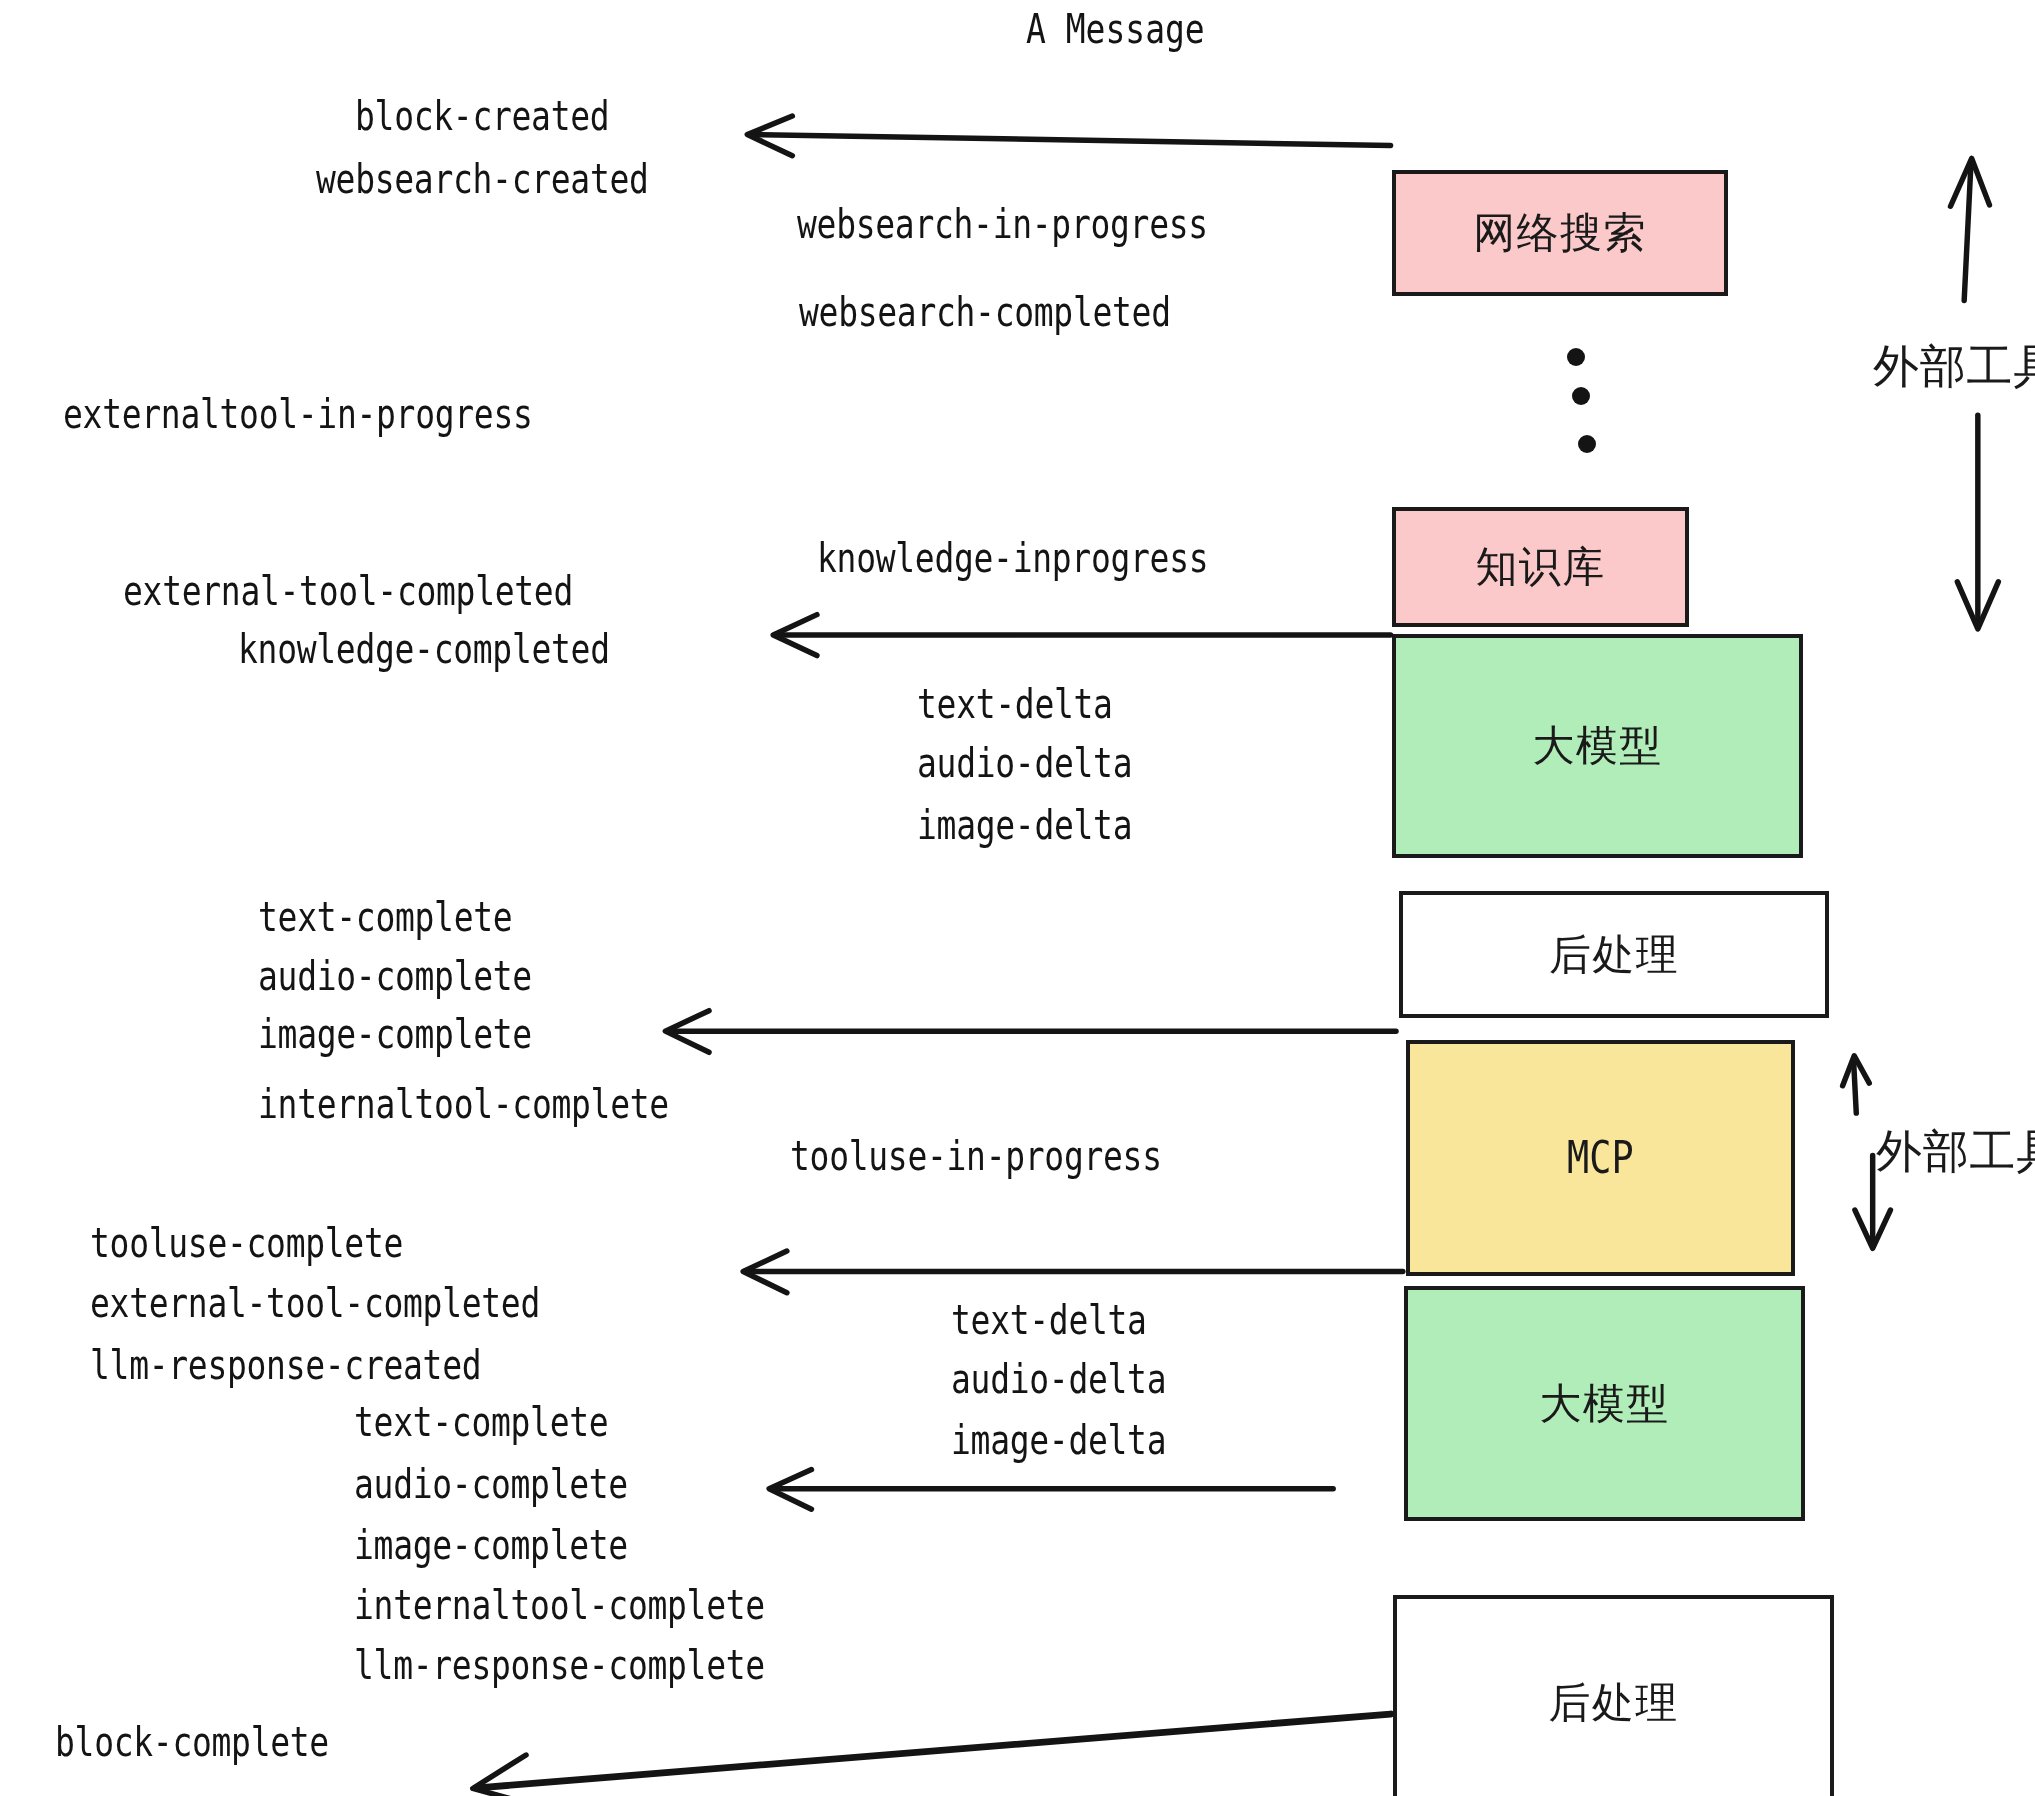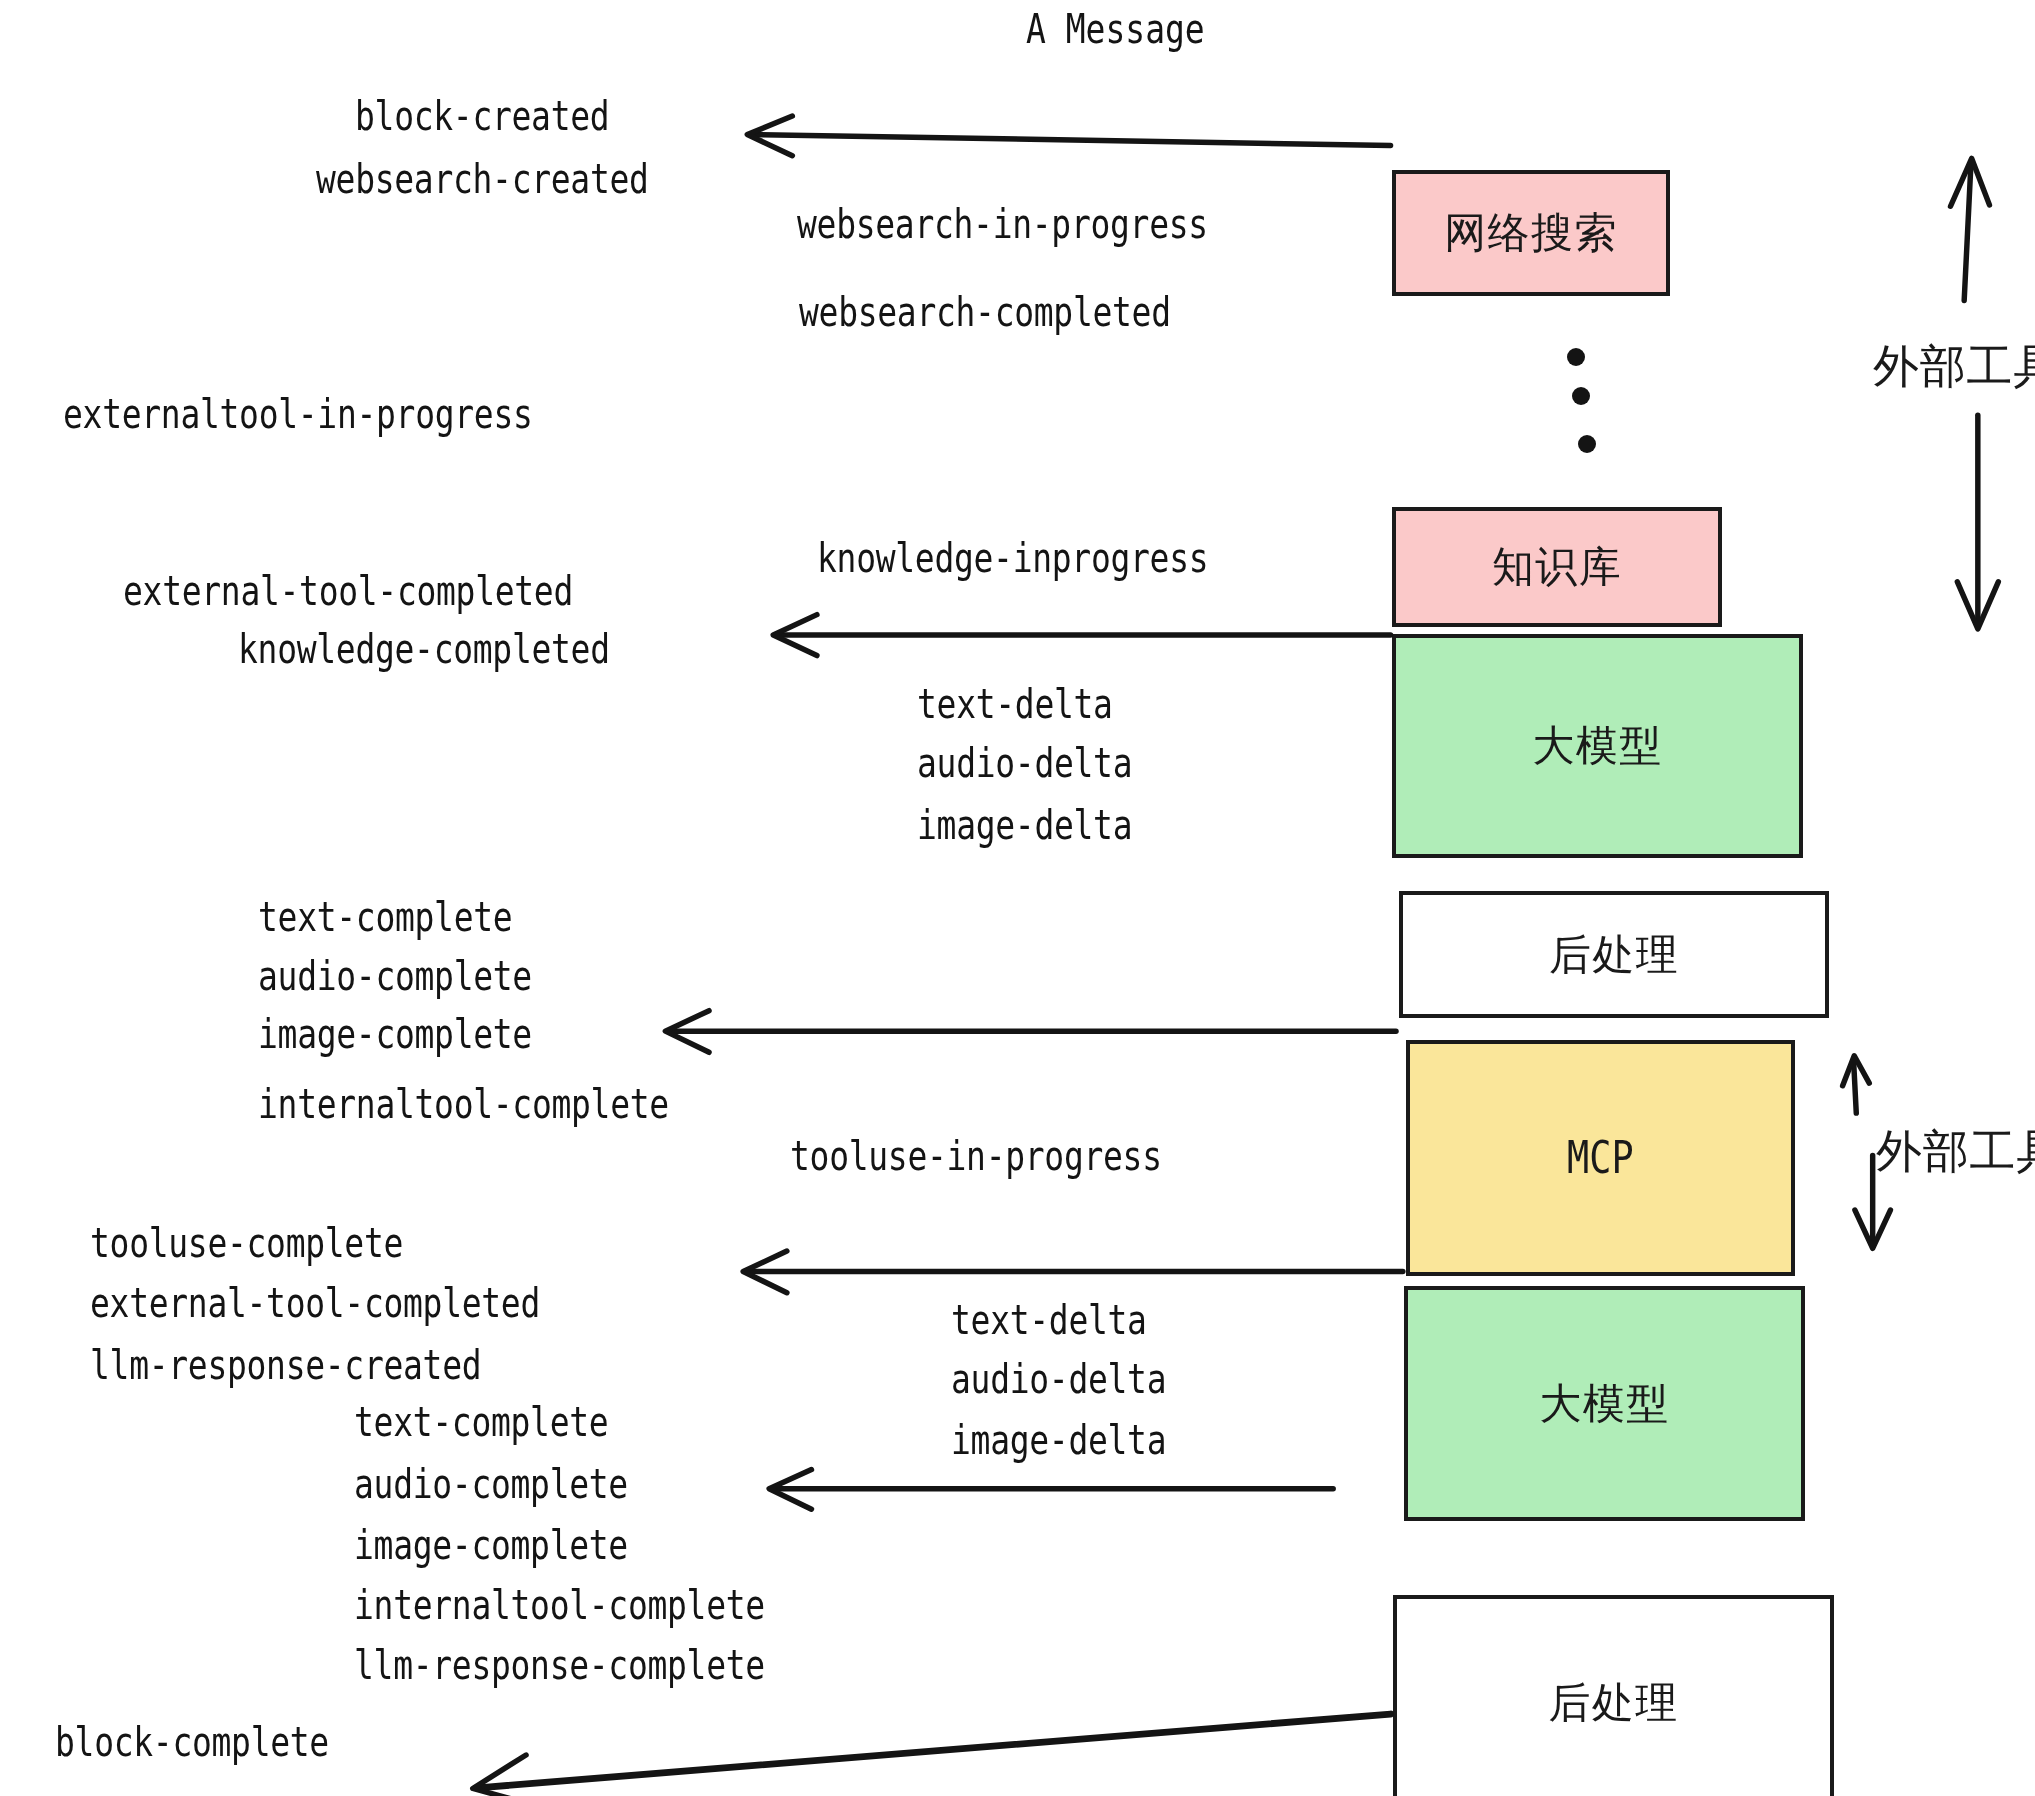--- a/index.html
+++ b/index.html
@@ -83,25 +83,25 @@
     pointer-events: none;
   }
 </style>
 </head>
 <body>
 
 <div id="stage">
 
   <div class="title" style="left:978px; top:12.3px;">A Message</div>
 
-  <div class="node" style="left:1344px; top:170px; width:278px; height:126px; background:#fbc9c9;">
+  <div class="node" style="left:1344px; top:170px; width:336px; height:126px; background:#fbc9c9;">
     <span class="node-label">网络搜索</span>
   </div>
 
-  <div class="node" style="left:1344px; top:507px; width:330px; height:120px; background:#fbc9c9;">
+  <div class="node" style="left:1344px; top:507px; width:297px; height:120px; background:#fbc9c9;">
     <span class="node-label">知识库</span>
   </div>
 
   <div class="node" style="left:1344px; top:634px; width:411px; height:224px; background:#b0edb8;">
     <span class="node-label">大模型</span>
   </div>
 
   <div class="node" style="left:1351px; top:891px; width:430px; height:127px; background:#ffffff;">
     <span class="node-label">后处理</span>
   </div>

